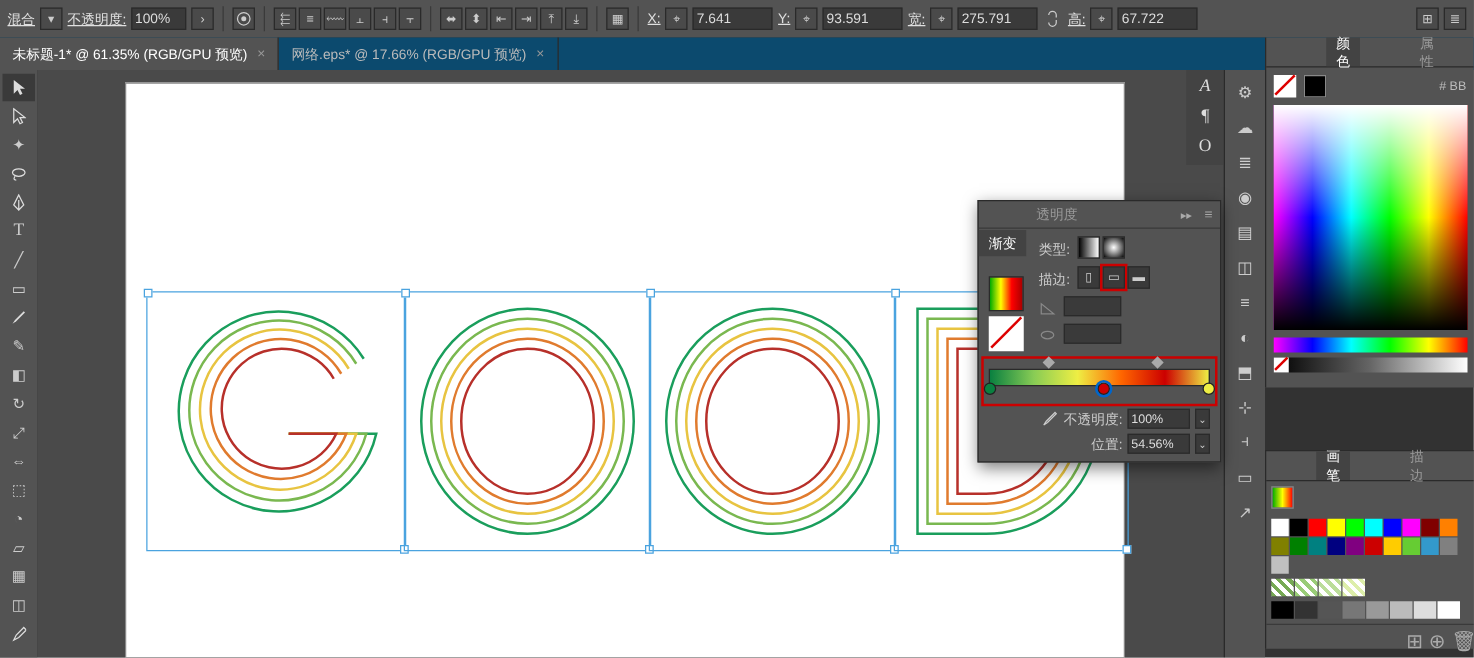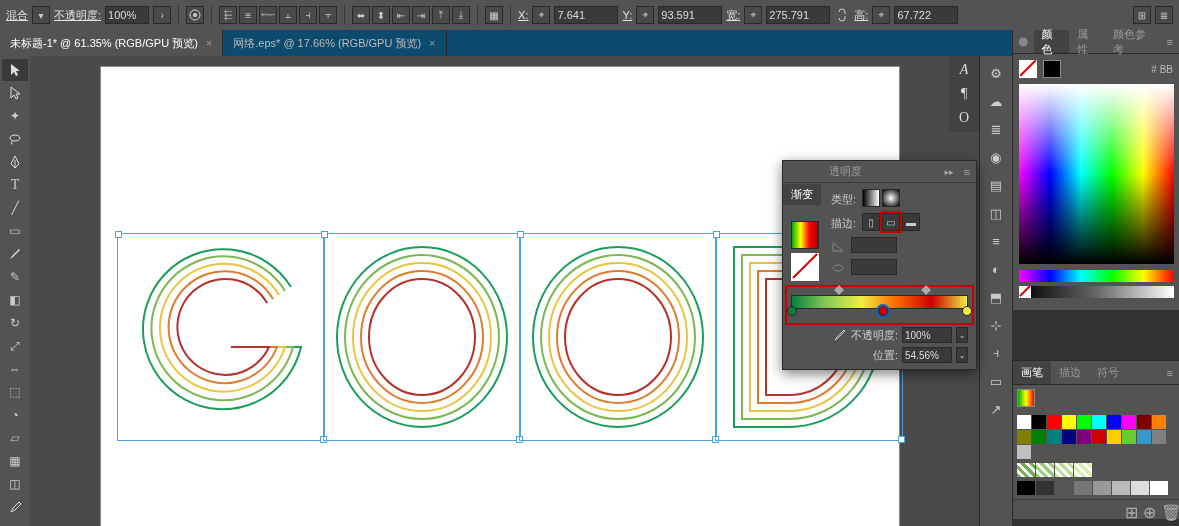--- a/index.html
+++ b/index.html
@@ -43,21 +43,21 @@
 .right-strip { position: absolute; right: 167px; top: 56px; width: 33px; bottom: 0; background: #535353; display: flex; flex-direction: column; gap: 6px; padding: 6px 0; align-items: center; border-left: 1px solid #2a2a2a; }
 .right-strip .sicon { width: 22px; height: 22px; color: #ccc; display: flex; align-items: center; justify-content: center; font-size: 13px; }
 
 
 .type-strip { position: absolute; right: 200px; top: 56px; width: 30px; background: #434343; display: flex; flex-direction: column; align-items: center; gap: 8px; padding: 6px 0; }
 .type-strip .t { color: #ddd; font-size: 14px; font-style: italic; font-family: serif; }
 
 
 .color-panel { position: absolute; right: 0; top: 30px; width: 167px; background: #535353; border-left: 1px solid #2a2a2a; }
 .panel-tabs { display: flex; height: 24px; font-size: 11px; align-items: center; border-bottom: 1px solid #2a2a2a; }
-.panel-tabs .ptab { padding: 0 8px; color: #999; height: 100%; display: flex; align-items: center; }
+.panel-tabs .ptab { padding: 0 8px; color: #999; height: 100%; display: flex; align-items: center; margin-left: 40px; }
 .panel-tabs .ptab.active { color: #fff; background: #434343; }
 .panel-tabs .menu { margin-left: auto; padding: 0 6px; color: #aaa; }
 .panel-tabs .ico { width: 14px; height: 14px; margin: 0 4px; }
 .color-panel .body { padding: 6px; }
 .color-panel .swpair { display: flex; align-items: center; gap: 6px; }
 .color-panel .sw { width: 18px; height: 18px; }
 .color-panel .sw.nofill { background: #fff; position: relative; }
 .color-panel .sw.nofill::after { content: ""; position: absolute; left: -2px; top: 7px; width: 22px; height: 2px; background: #d00; transform: rotate(-45deg); }
 .color-panel .sw.black { background: #000; border: 1px solid #888; }
 .color-panel .hex { font-size: 10px; color: #bbb; margin-left: auto; }

